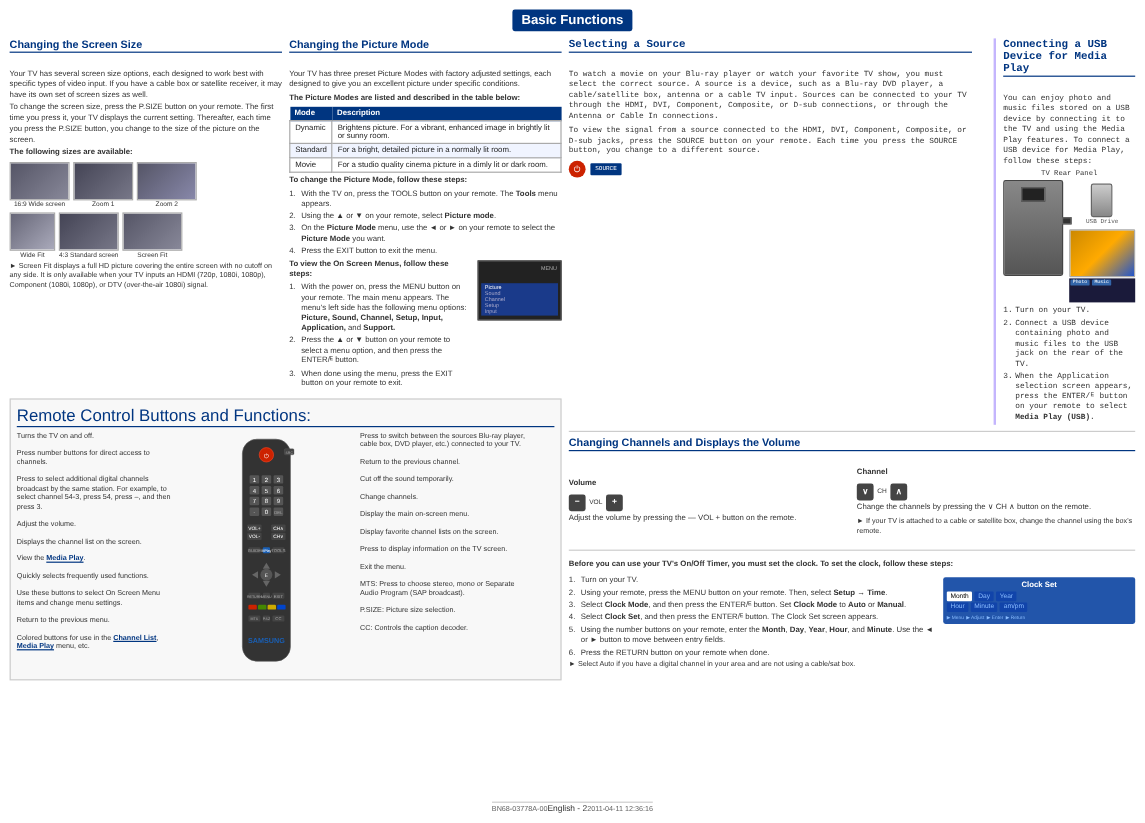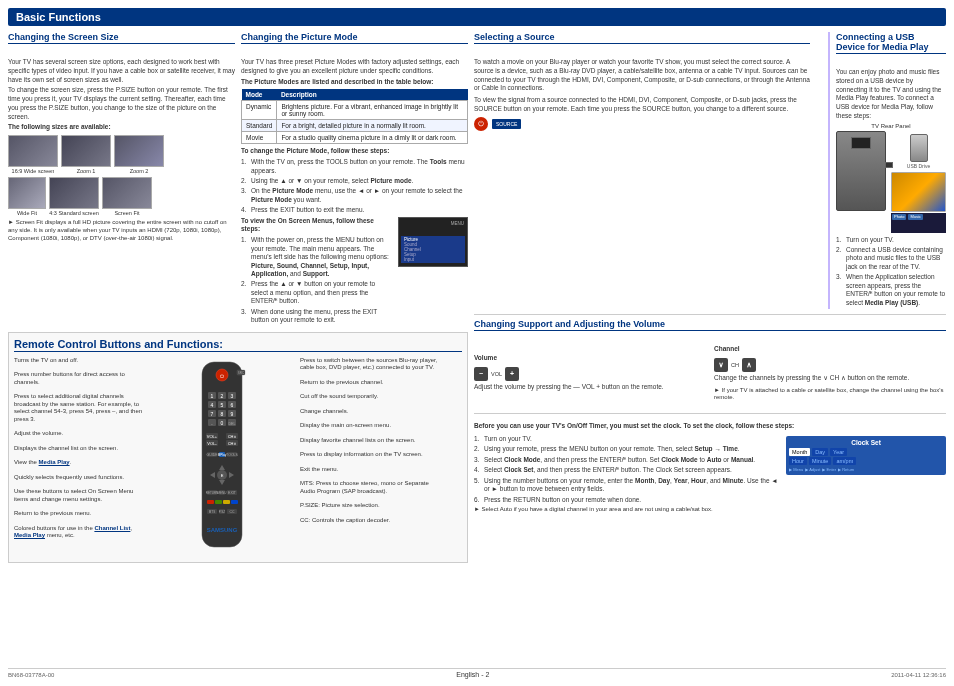--- a/index.html
+++ b/index.html
@@ -13,20 +13,21 @@
       overflow: hidden;
       position: relative;
     }
 
     .page-container {
       width: 954px;
       height: 686px;
       padding: 8px;
       display: flex;
       flex-direction: column;
+      align-items: center;
     }
 
     
     .header-bar {
       background: #003580;
       color: #fff;
       font-size: 11px;
       font-weight: bold;
       padding: 3px 8px;
       margin-bottom: 6px;
@@ -267,22 +268,22 @@
 
     
     .remote-area {
       background: #f8f8f8;
       border: 0.5px solid #ccc;
       padding: 5px;
       position: relative;
     }
 
     .remote-section-title {
-      font-size: 11px;
-      font-weight: bold;
+      font-size: 14px;
+      font-weight: normal;
       color: #003580;
       border-bottom: 1px solid #003580;
       padding-bottom: 1px;
       margin-bottom: 5px;
     }
 
     .remote-layout {
       display: flex;
       gap: 8px;
       align-items: flex-start;
@@ -420,20 +421,21 @@
 
     
     .section-separator {
       border-top: 0.5px solid #ccc;
       margin: 3px 0;
     }
 
     .right-top-row {
       display: flex;
       gap: 12px;
+      font-family: Liberation Mono, monospace;
     }
 
     .source-col {
       flex: 1;
       padding-right: 6px;
     }
 
     .usb-col {
       flex: 0 0 85px;
       padding-left: 6px;
@@ -730,21 +732,21 @@
           </div>
           <ol class="steps-list" style="margin-top:3px;">
             <li><span class="step-num">1.</span>Turn on your TV.</li>
             <li><span class="step-num">2.</span>Connect a USB device containing photo and music files to the USB jack on the rear of the TV.</li>
             <li><span class="step-num">3.</span>When the Application selection screen appears, press the ENTER/ᴱ button on your remote to select <span class="bold-label">Media Play (USB)</span>.</li>
           </ol>
         </div>
       </div>
 
       <div class="vol-chan-section">
-        <div class="section-title">Changing Support and Adjusting the Volume</div>
+        <div class="section-title">Changing Channels and Displays the Volume</div>
         <div class="vol-chan-row">
           <div style="display:flex;flex-direction:column;align-items:flex-start;flex:1;">
             <div class="body-text bold-label">Volume</div>
             <div style="display:flex;gap:3px;align-items:center;margin:2px 0;">
               <div class="remote-key">−</div>
               <span style="font-size:5.5px;color:#333;">VOL</span>
               <div class="remote-key">+</div>
             </div>
             <div class="body-text">Adjust the volume by pressing the — VOL + button on the remote.</div>
           </div>

